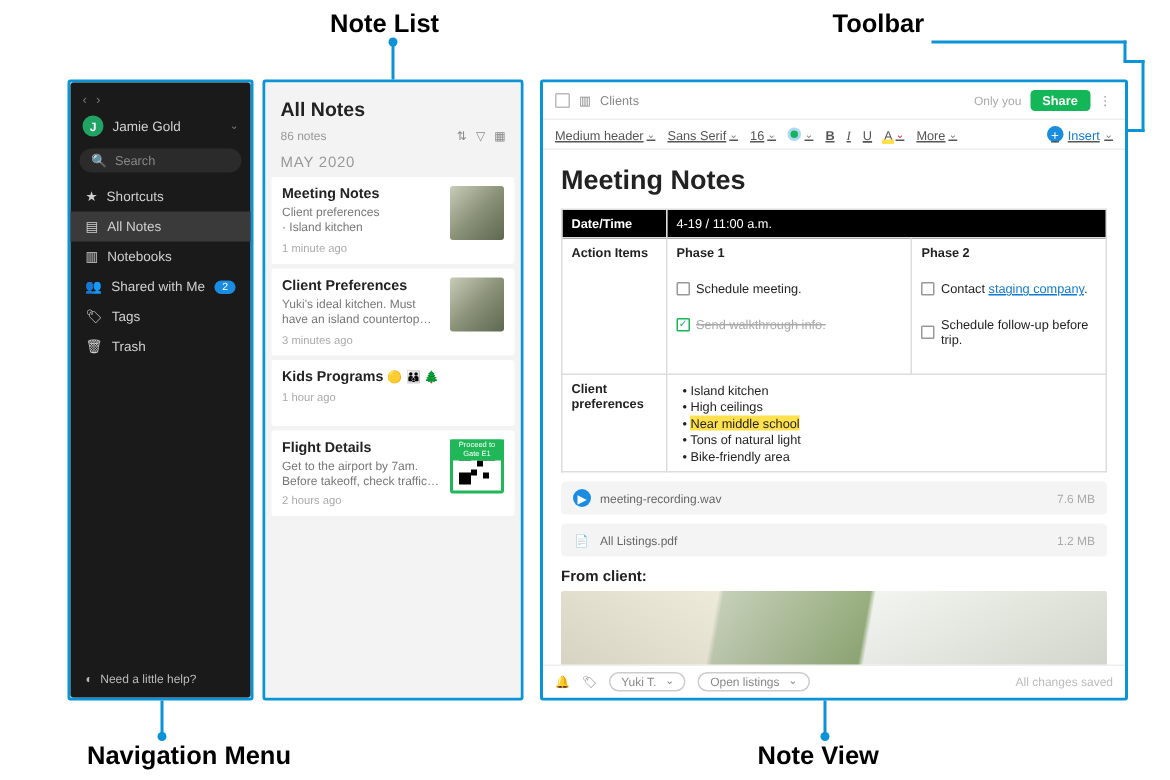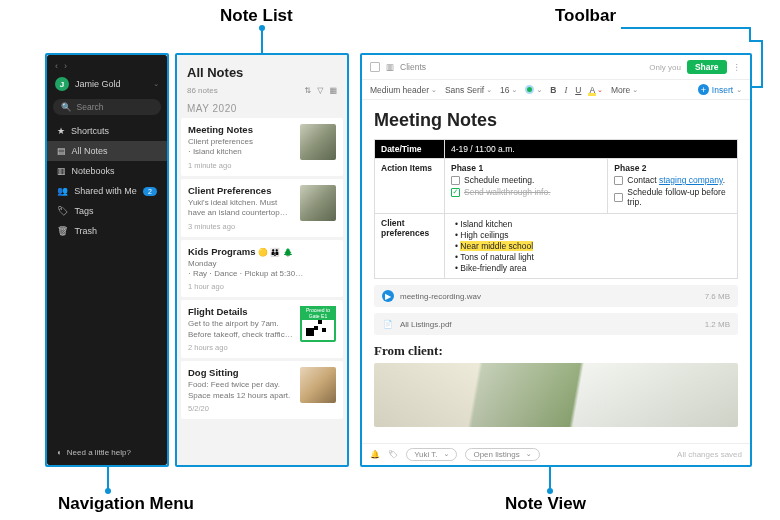--- a/index.html
+++ b/index.html
@@ -86,21 +86,21 @@
   }
   .view-top { display:flex; align-items:center; padding:5px 8px; gap:6px;
     font-size:8.5px; color:#888; border-bottom:1px solid #eee;}
   .expand-btn { width:10px; height:10px; border:1px solid #bbb; border-radius:1px;}
   .breadcrumb { color:#888;}
   .share-btn { background:#14b757; color:#fff; border-radius:3px;
     padding:2px 8px; font-size:8.5px; font-weight:600;}
   .only-you { color:#aaa; font-size:8px;}
   .more-dots { color:#999; letter-spacing:1px;}
   .toolbar { display:flex; align-items:center; padding:4px 8px; gap:8px;
-    font-size:8.5px; color:#555; border-bottom:1px solid #eee; position:relative;}
+    font-size:8.5px; color:#555; border-bottom:1px solid #eee; position:relative;text-decoration:underline;}
   .tb-item { display:flex; align-items:center; gap:2px; cursor:default;}
   .tb-chev { font-size:7px; color:#888;}
   .tb-color { width:9px; height:9px; border-radius:50%; background:#16b35a; border:2px solid #acd8f5;}
   .tb-b { font-weight:800;}
   .tb-i { font-style:italic; font-family:serif;}
   .tb-u { text-decoration:underline;}
   .tb-h { position:relative;}
   .tb-h::after{content:""; position:absolute; left:-1px; right:-1px; bottom:-1px; height:3px; background:#ffe14d;}
   .insert-btn { margin-left:auto; display:flex; align-items:center; gap:3px;
     color:#1079d0; font-size:8.5px;}
@@ -108,38 +108,38 @@
     color:#fff; display:flex; align-items:center; justify-content:center; font-size:9px;}
 
   .doc { flex:1; padding:10px 12px 6px; overflow:hidden;}
   .doc-title { font-size:18px; font-weight:600; margin-bottom:8px;}
   .tbl { width:100%; border:1px solid #ddd; border-collapse:collapse; font-size:8.5px;}
   .tbl td,.tbl th { border:1px solid #ddd; padding:4px 6px; vertical-align:top;}
   .tbl th.dark { background:#000; color:#fff; font-weight:600; text-align:left; width:70px;}
   .tbl td.dark { background:#000; color:#fff;}
   .tbl .rowlbl { font-weight:700; width:70px;}
   .phase-hdr { font-weight:700; font-size:8.5px;}
-  .chk { display:flex; align-items:center; gap:4px; margin:2px 0;}
+  .chk { display:flex; align-items:center; gap:4px; margin:14px 0;}
   .chk-box { width:9px; height:9px; border:1px solid #999; border-radius:1px; flex-shrink:0;
     display:flex; align-items:center; justify-content:center; font-size:7px; color:#14b757;}
   .chk-box.done { border-color:#14b757;}
   .chk.done .chk-text { text-decoration:line-through; color:#aaa;}
   .lnk { color:#1079d0; text-decoration:underline;}
   .bul { padding-left:4px;}
   .bul li { list-style:none; margin:1px 0; font-size:8.5px;}
   .bul li::before { content:"• "; }
   .hl { background:#ffe14d;}
   .attach { display:flex; align-items:center; gap:6px; background:#f4f4f4;
     border-radius:3px; padding:5px 8px; margin-top:6px; font-size:8px; color:#666;}
   .attach-ico { width:12px; height:12px; border-radius:50%; display:flex;
     align-items:center; justify-content:center; font-size:8px; color:#fff;}
   .attach-ico.audio { background:#1b8de0;}
   .attach-ico.pdf { background:#e3566;}
   .attach-size { margin-left:auto; color:#aaa;}
-  .from-client { font-size:13px; font-weight:600; margin-top:8px;font-family:Liberation Serif, serif;}
+  .from-client { font-size:10px; font-weight:600; margin-top:8px;}
   .photo { margin-top:4px; height:64px; border-radius:2px;
     background:
       linear-gradient(180deg, rgba(255,255,255,.1), rgba(0,0,0,.05)),
       linear-gradient(100deg,#dedac8 0%,#ece8d6 28%,#bfcab0 29%,#8ea773 55%,#f1f3ee 56%,#d9ddd1 100%);
     position:relative;}
   .view-footer { border-top:1px solid #eee; display:flex; align-items:center;
     gap:8px; padding:4px 8px; font-size:8px; color:#888;}
   .pill { border:1px solid #ccc; border-radius:9px; padding:1px 7px; display:flex;
     align-items:flex-start; gap:6px;}
   .saved { margin-left:auto; color:#bbb;}
@@ -243,41 +243,32 @@
         <div class="card-body">
       <div class="card-title">Client Preferences</div>
       <div class="card-desc">Yuki's ideal kitchen. Must have an island countertop that's well lit fr…</div>
       <div class="card-time">3 minutes ago</div>
     </div>
         <div class="card-thumb"></div>
       </div>
       <div class="card">
         <div class="card-body">
       <div class="card-title">Kids Programs<span class="badge-sm">🟡 👪 🌲</span></div>
-      <div class="card-desc">Monday<br>· Ray · Dance · Pickup at 5:30…</div>
       <div class="card-time">1 hour ago</div>
     </div>
       </div>
       <div class="card">
         <div class="card-body">
       <div class="card-title">Flight Details</div>
       <div class="card-desc">Get to the airport by 7am. Before takeoff, check traffic near …</div>
       <div class="card-time">2 hours ago</div>
     </div>
         <div class="card-thumb qr">
           <div class="qr-lbl">Proceed to Gate E1</div>
         </div>
-      </div>
-      <div class="card">
-        <div class="card-body">
-      <div class="card-title">Dog Sitting</div>
-      <div class="card-desc">Food: Feed twice per day. Space meals 12 hours apart.</div>
-      <div class="card-time">5/2/20</div>
-    </div>
-        <div class="card-thumb dog"></div>
       </div>
     </div>
 </div>
 
 <div class="view">
   <div class="view-top">
     <span class="expand-btn"></span>
     <span>▥</span>
     <span class="breadcrumb">Clients</span>
     <span style="margin-left:auto" class="only-you">Only you</span>

